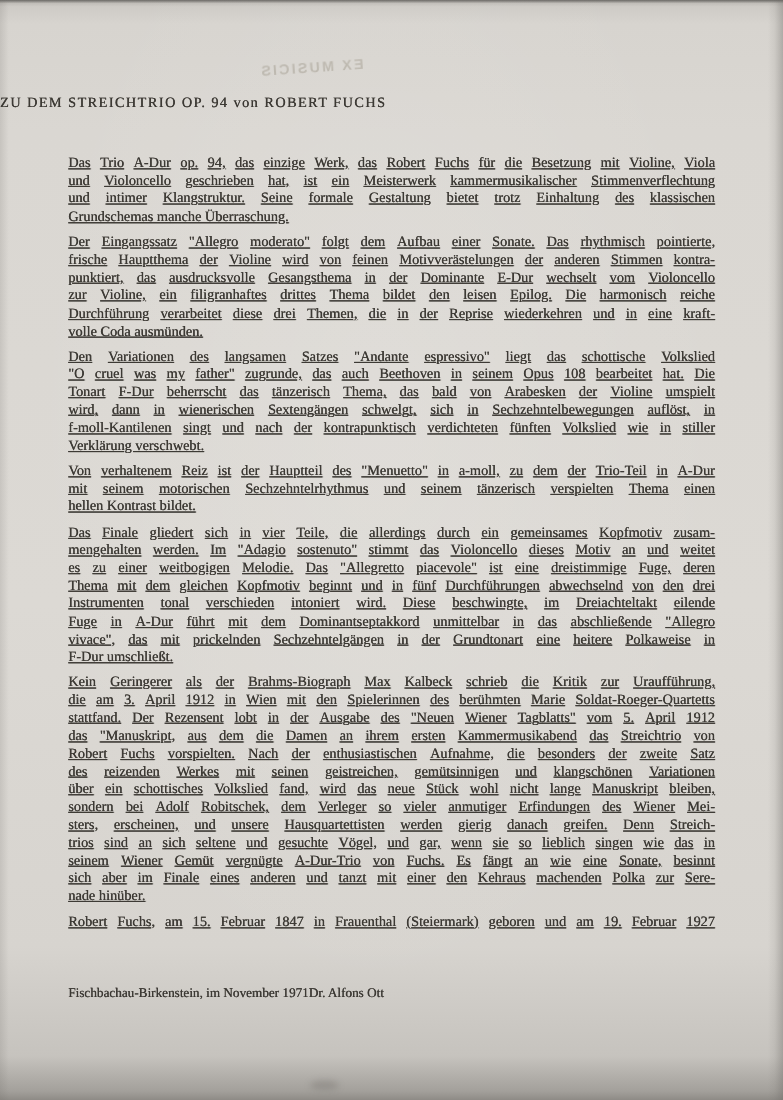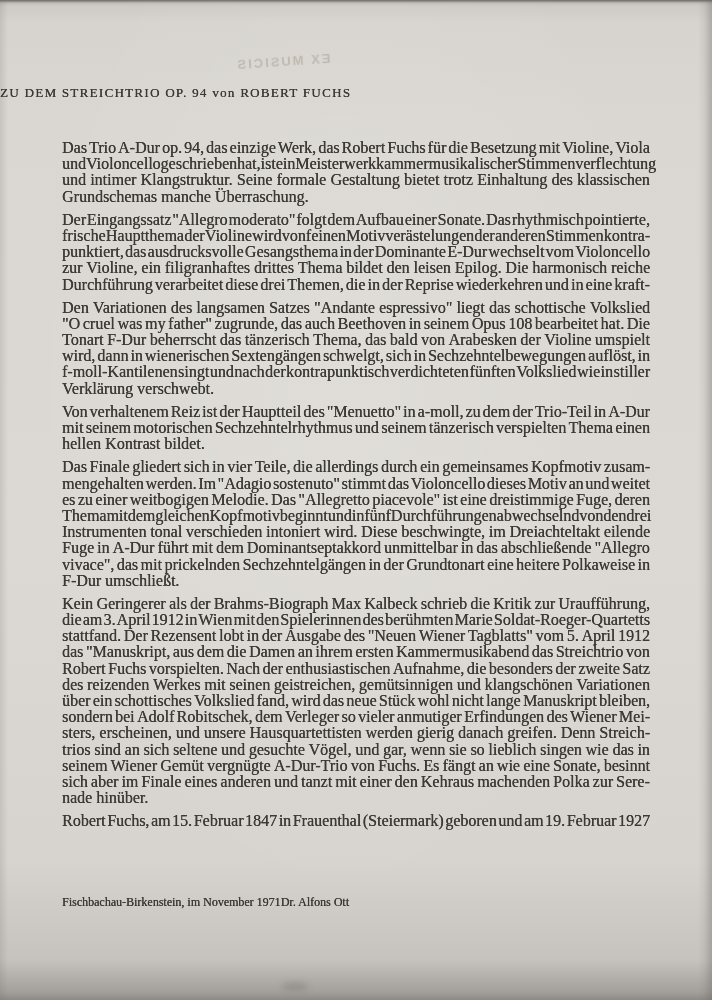--- a/index.html
+++ b/index.html
@@ -54,22 +54,23 @@
   .title {
     position: absolute; left: 0; top: 85px; width: 648px;
     margin: 0;
     font-size: 13px;
     font-weight: normal;
     letter-spacing: 1.3px;
     text-shadow: 0.25px 0 0 currentColor;
   }
   .body-block {
     position: absolute; left: 62px; top: 140px; width: 588px;
-    font-size: 16px;
+    font-size: 13px;
     text-shadow: 0.25px 0 0 currentColor;
+    text-decoration: underline;
   }
   .para { margin: 0 0 7px 0; }
   .para:last-child { margin-bottom: 0; }
   .line {
     height: 16.2px;
     line-height: 16.2px;
     white-space: nowrap;
   }
   .line.just {
     display: flex;
@@ -209,20 +210,21 @@
           <span>die</span>
           <span>in</span>
           <span>der</span>
           <span>Reprise</span>
           <span>wiederkehren</span>
           <span>und</span>
           <span>in</span>
           <span>eine</span>
           <span>kraft-</span>
         </div>
+        <div class="line">volle Coda ausmünden.</div>
       </div>
       <div class="para">
         <div class="line just">
           <span>Den</span>
           <span>Variationen</span>
           <span>des</span>
           <span>langsamen</span>
           <span>Satzes</span>
           <span>"Andante</span>
           <span>espressivo"</span>

